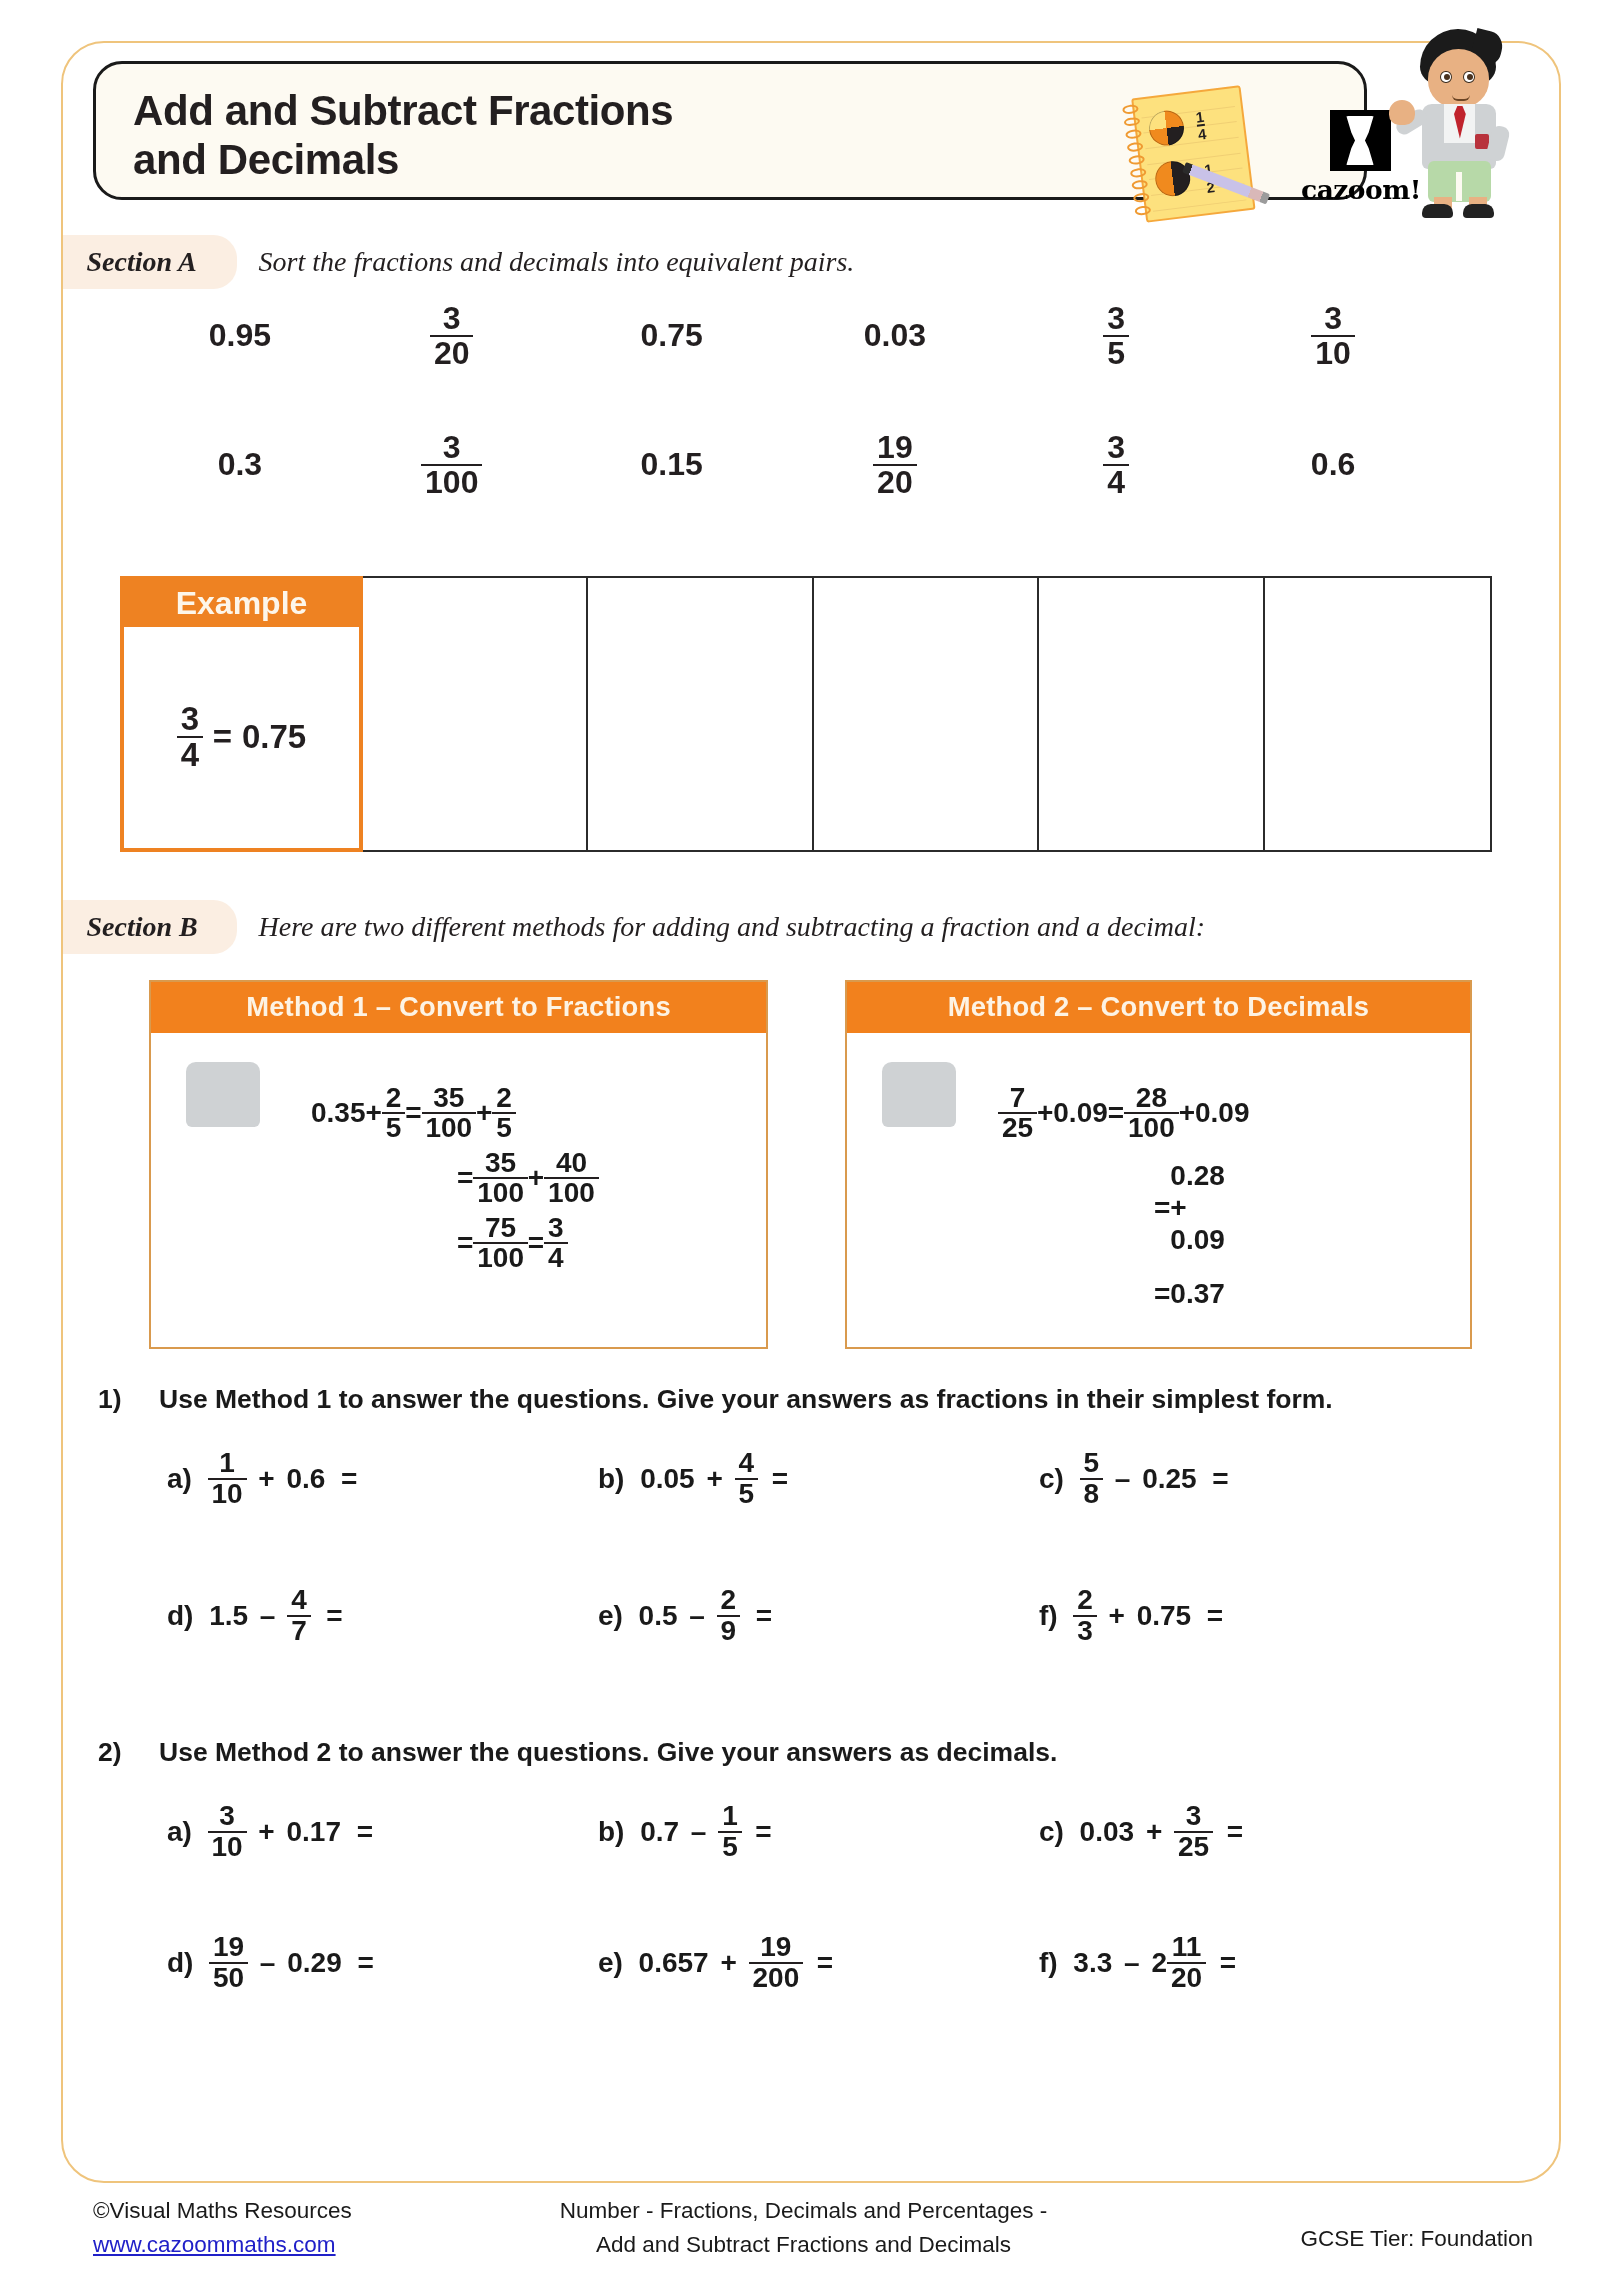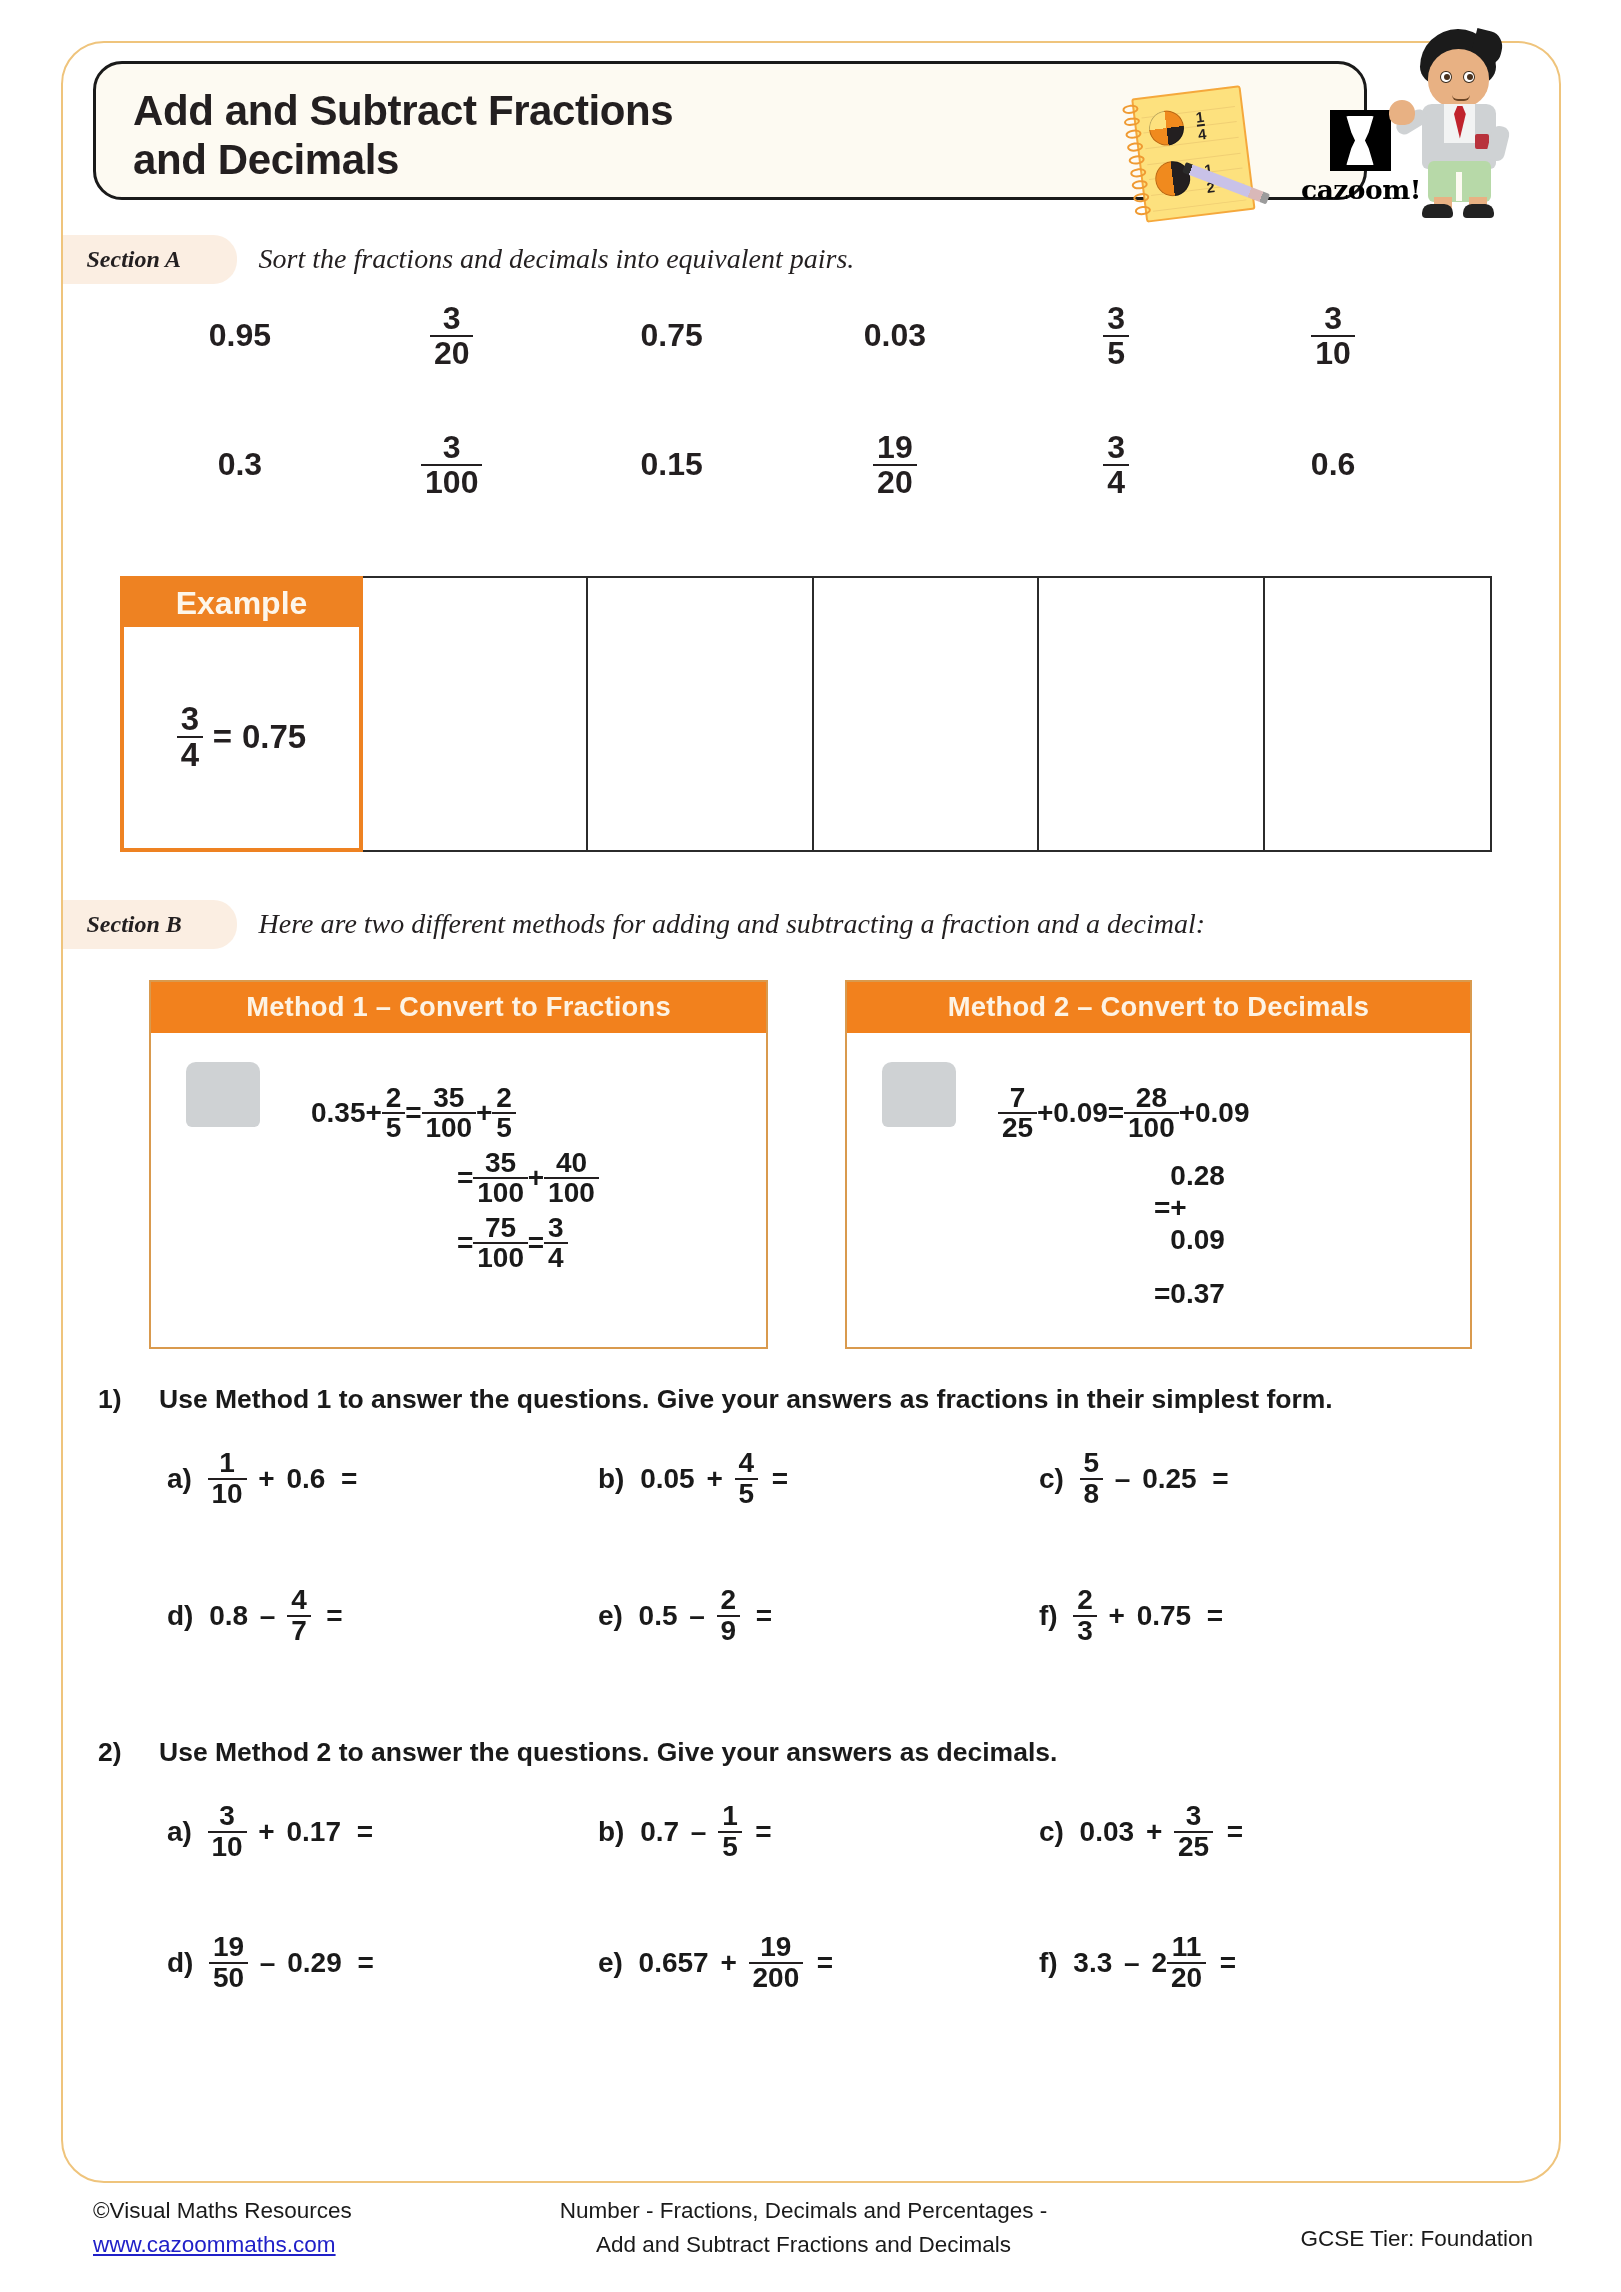--- a/index.html
+++ b/index.html
@@ -159,21 +159,21 @@
 
   
   .section-row { position: absolute; display:flex; align-items:center; }
   .section-pill {
     background: #fbeee2;
     border-radius: 0 23.5px 23.5px 0;
     padding: 10.8px 27.4px 10.8px 23.5px;
     font-family: "Liberation Serif", serif;
     font-weight: bold;
     font-style: italic;
-    font-size: 24px;
+    font-size: 28px;
     color: #231f20;
     min-width: 174px;
   }
   .section-instr {
     margin-left: 21.6px;
     font-family: "Liberation Serif", serif;
     font-style: italic;
     font-size: 28px;
     color: #231f20;
   }
@@ -567,21 +567,21 @@
     <span class="sp" style="width:11.8px"></span>
     <span>–</span>
     <span class="sp" style="width:11.8px"></span>
     <span>0.25</span>
     <span class="sp" style="width:15.7px"></span>
     <span>=</span>
   </div>
 
   <div class="qitem" style="left:167px; top:1586px;">
     <span class="lbl">d)</span>
-    <span>0.8</span>
+    <span>1.5</span>
     <span class="sp" style="width:11.8px"></span>
     <span>–</span>
     <span class="sp" style="width:11.8px"></span>
     <span class="frac">
       <span class="n">4</span>
       <span class="d">7</span>
     </span>
     <span class="sp" style="width:15.7px"></span>
     <span>=</span>
   </div>

